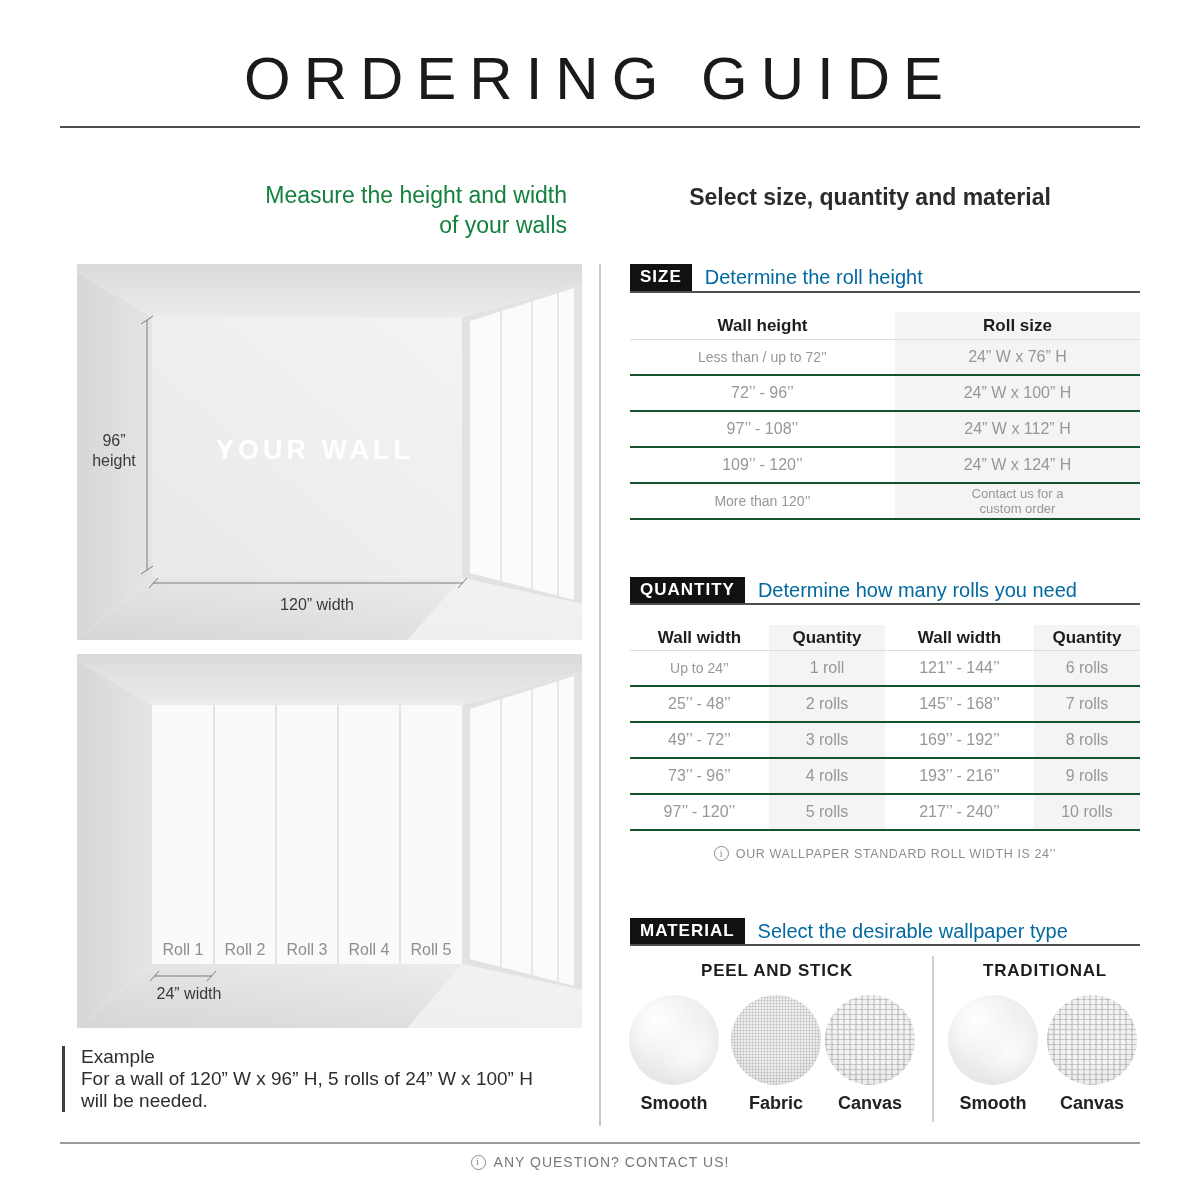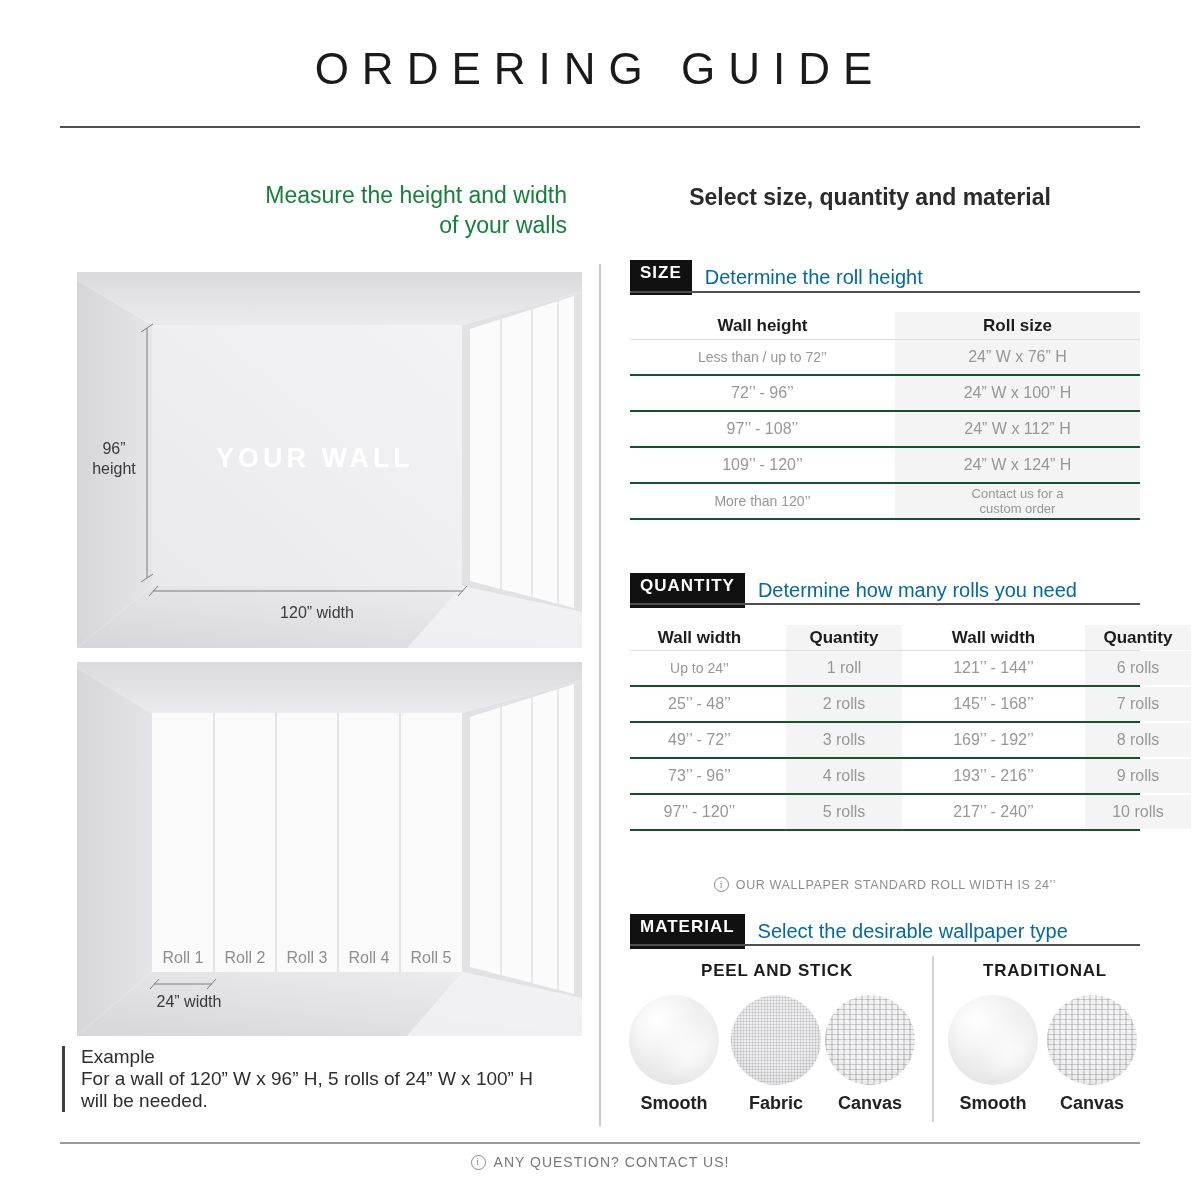--- a/index.html
+++ b/index.html
@@ -2,62 +2,62 @@
 <html><head>
 <meta charset="utf-8">
 <style>
   * { margin:0; padding:0; box-sizing:border-box; }
   html,body { background:#ffffff; }
   body { font-family:"Liberation Sans","DejaVu Sans",sans-serif; color:#2b2b2b; }
   .page { position:relative; width:1200px; height:1200px; background:#ffffff; overflow:hidden; }
 
   
   .title { position:absolute; left:0; right:0; top:44px; text-align:center;
-           font-size:44px; font-weight:500; letter-spacing:13px; color:#1a1a1a; }
+           font-size:60px; font-weight:500; letter-spacing:13px; color:#1a1a1a; }
   .title-rule { position:absolute; left:60px; top:126px; width:1080px; height:2px; background:#4f4f4f; }
   .col-divider { position:absolute; left:599px; top:264px; width:2px; height:862px; background:#c9c9c9; }
 
   
   .left-heading { position:absolute; left:62px; top:180px; width:505px; text-align:right;
                   font-size:23px; line-height:30px; font-weight:500; color:#15803d; }
-  .room { position:absolute; left:62px; width:535px; overflow:hidden;margin-top:8px; }
+  .room { position:absolute; left:62px; width:535px; overflow:hidden; }
   .room1 { top:264px; height:376px; }
   .room2 { top:654px; height:374px; }
   .room svg { display:block; width:100%; height:100%; }
 
   .example { position:absolute; left:62px; top:1046px; width:480px;
              border-left:3px solid #3f3f3f; padding-left:16px;
              font-size:19px; line-height:22px; color:#2e2e2e; }
 
   
   .right-heading { position:absolute; left:630px; top:184px; width:480px; text-align:center;
                    font-size:23px; font-weight:700; color:#2b2b2b; }
   .section-head { position:absolute; left:630px; width:510px; height:27px;
                   display:flex; align-items:center; gap:13px; }
   .badge { background:#111111; color:#ffffff; font-size:17px; font-weight:700;
-           letter-spacing:1px; padding:3px 10px 12px; line-height:20px; }
+           letter-spacing:1px; padding:3px 10px 4px; line-height:20px; }
   .section-sub { font-size:20px; color:#0369a1; }
   .section-rule { position:absolute; left:630px; width:510px; height:2px; background:#4f4f4f; }
 
   
   .tbl { position:absolute; left:630px; width:510px; }
   .trow { display:grid; border-bottom:2px solid #14532d; }
   .size-cols { grid-template-columns:265px 245px; }
-  .qty-cols  { grid-template-columns:139px 116px 149px 106px;gap:17px; }
+  .qty-cols  { grid-template-columns:139px 116px 149px 106px; }
   .thead { height:28px; font-size:17px; font-weight:700; color:#1d1d1d; border-bottom:1px solid #dedede; }
   .tdata { height:36px; font-size:16px; color:#979797; }
   .cell { display:flex; align-items:center; justify-content:center; text-align:center; }
   .shade { background:#f4f4f5; }
   .small-txt { font-size:14px; }
   .contact-cell { font-size:13px; line-height:15px; }
   .contact-cell span { display:block; max-width:125px; }
 
   .qty-note { position:absolute; left:630px; top:846px; width:510px; text-align:center;
               font-size:12.5px; letter-spacing:.6px; color:#8d8d8d;
-              display:flex; align-items:center; justify-content:center; gap:7px;margin-top:31px; }
+              display:flex; align-items:center; justify-content:center; gap:7px; }
 
   
   .group-title { position:absolute; top:961px; text-align:center; font-size:17px;
                  font-weight:600; letter-spacing:.8px; color:#1c1c1c; }
   .gt-peel { left:630px; width:294px; }
   .gt-trad { left:944px; width:202px; }
   .mat-divider { position:absolute; left:932px; top:956px; width:2px; height:166px; background:#d2d2d2; }
   .swatch { position:absolute; top:995px; width:90px; height:90px; border-radius:50%;
             box-shadow:inset 0 -8px 16px rgba(0,0,0,0.04); }
   .sw-label { position:absolute; top:1093px; width:100px; text-align:center;

